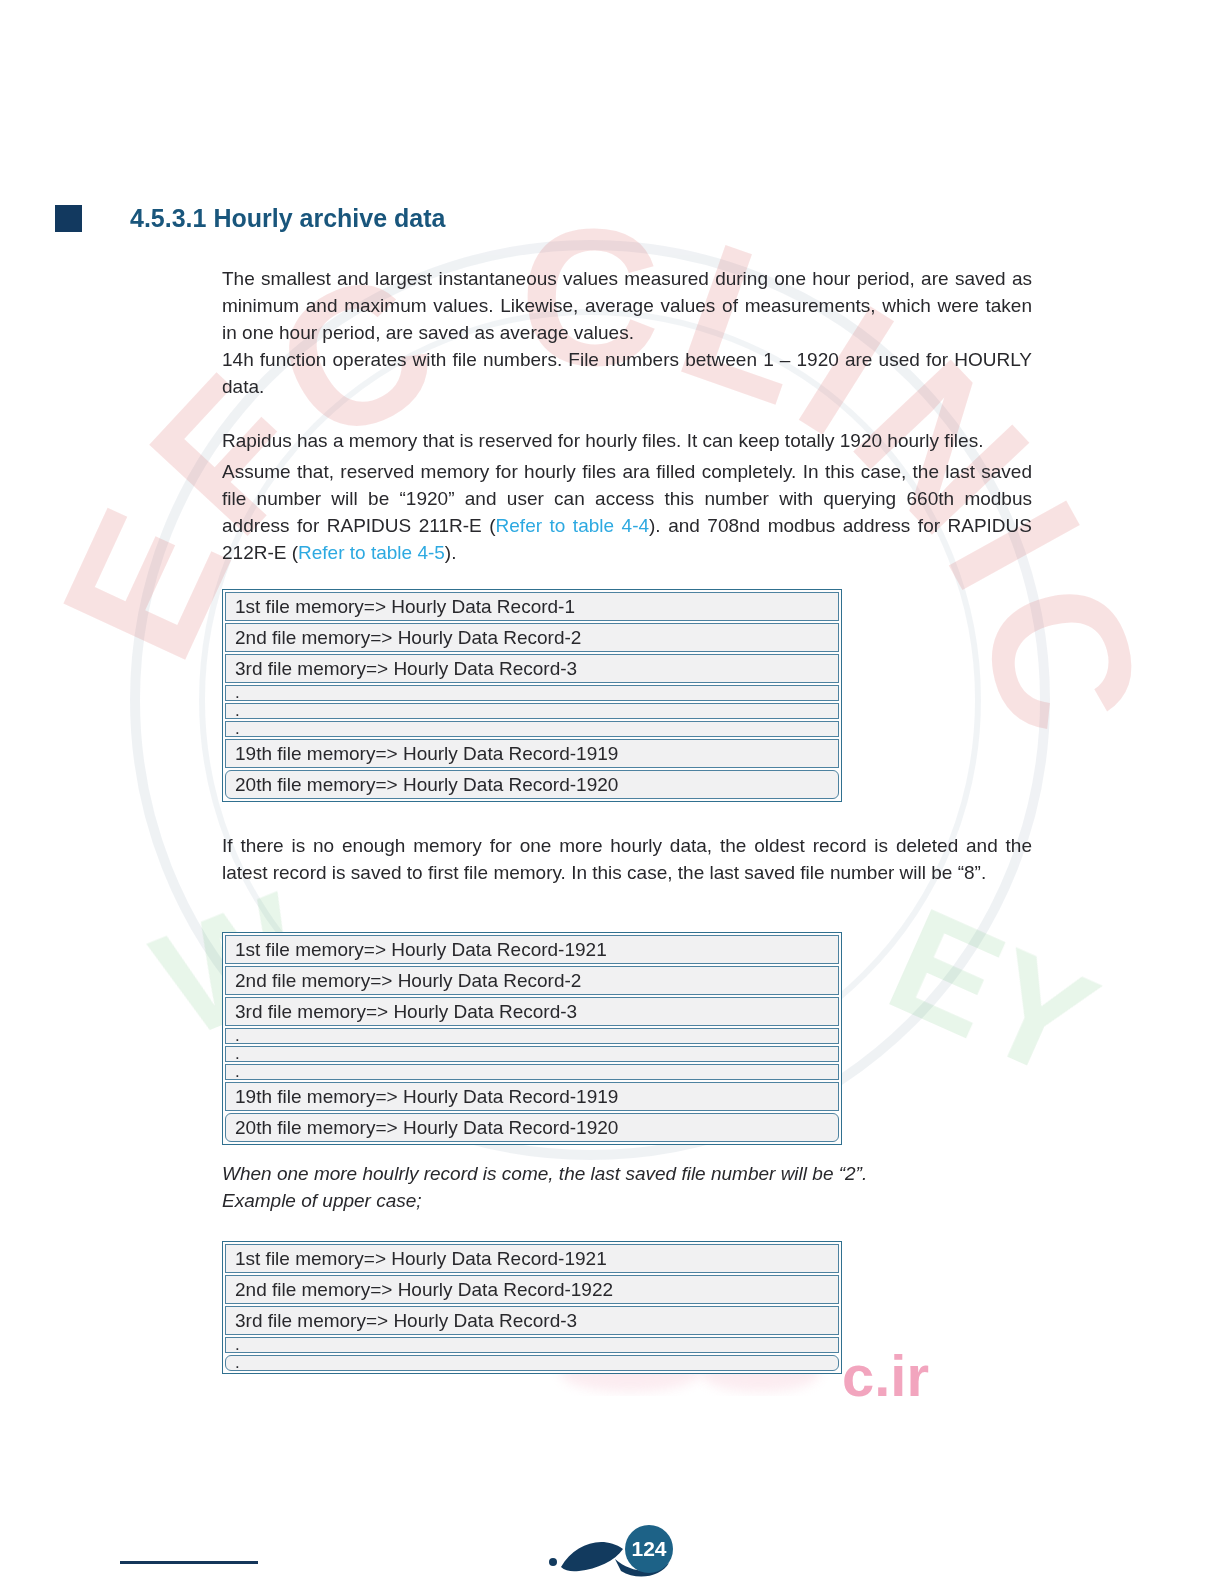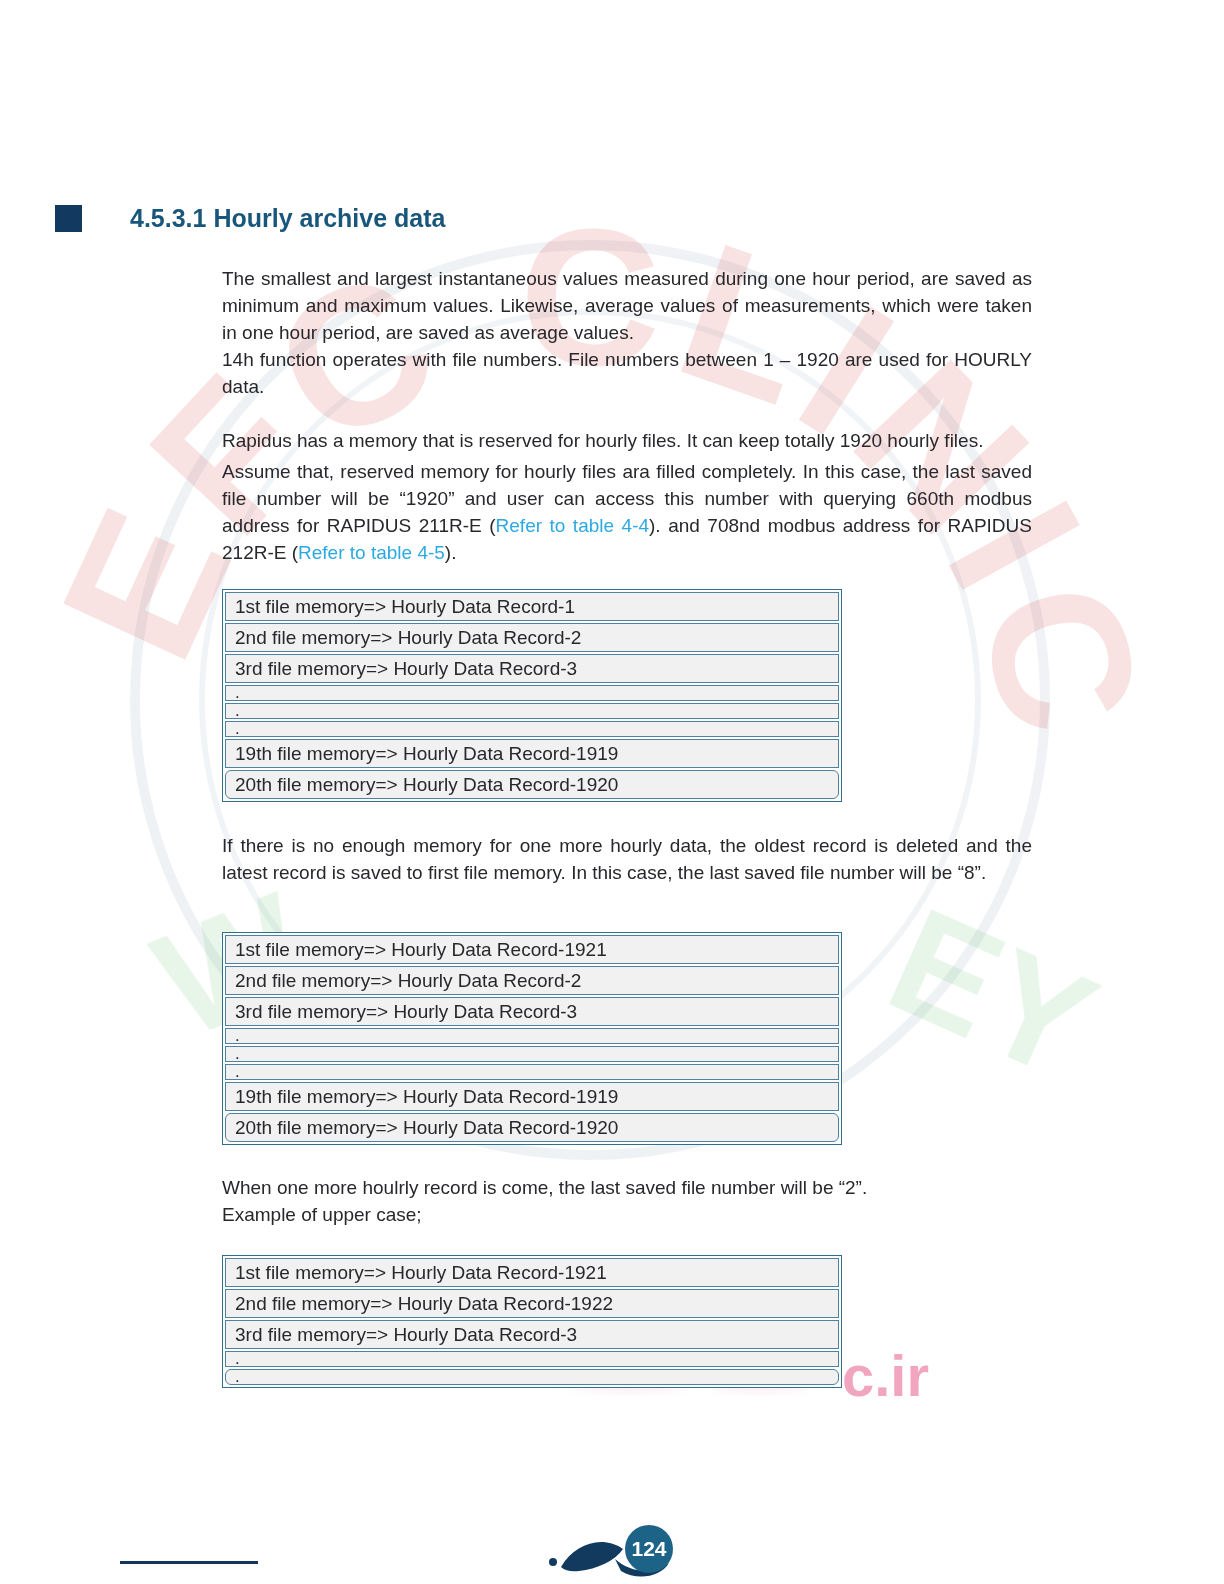--- a/index.html
+++ b/index.html
@@ -36,21 +36,21 @@
     background:#f1f1f2; border:1px solid #4d82a0; margin-bottom:2px;
     padding:2px 9px; font-size:19px; line-height:23px; color:#28282c;
   }
   .mem-row:last-child { margin-bottom:0;border-radius:6px; }
   .mem-row.dot { font-size:17px; line-height:12px; padding:1px 9px; }
 
   .t1 { margin-top:23px; }
   .t2 { margin-top:46px; }
   .t3 { margin-top:27px; }
   .p5 { margin-top:30px; }
-  .p6 { margin-top:29px; }
+  .p6 { margin-top:15px;font-style:italic; }
   .p4 { margin-top:4px; }
   .p3 { margin-top:27px; }
 
   .footer-line {
     position:absolute; left:120px; top:1561px; width:138px; height:3px;
     background:#14365a; z-index:2;
   }
   .page-badge { position:absolute; left:545px; top:1515px; z-index:2; }
 </style>
 </head>

